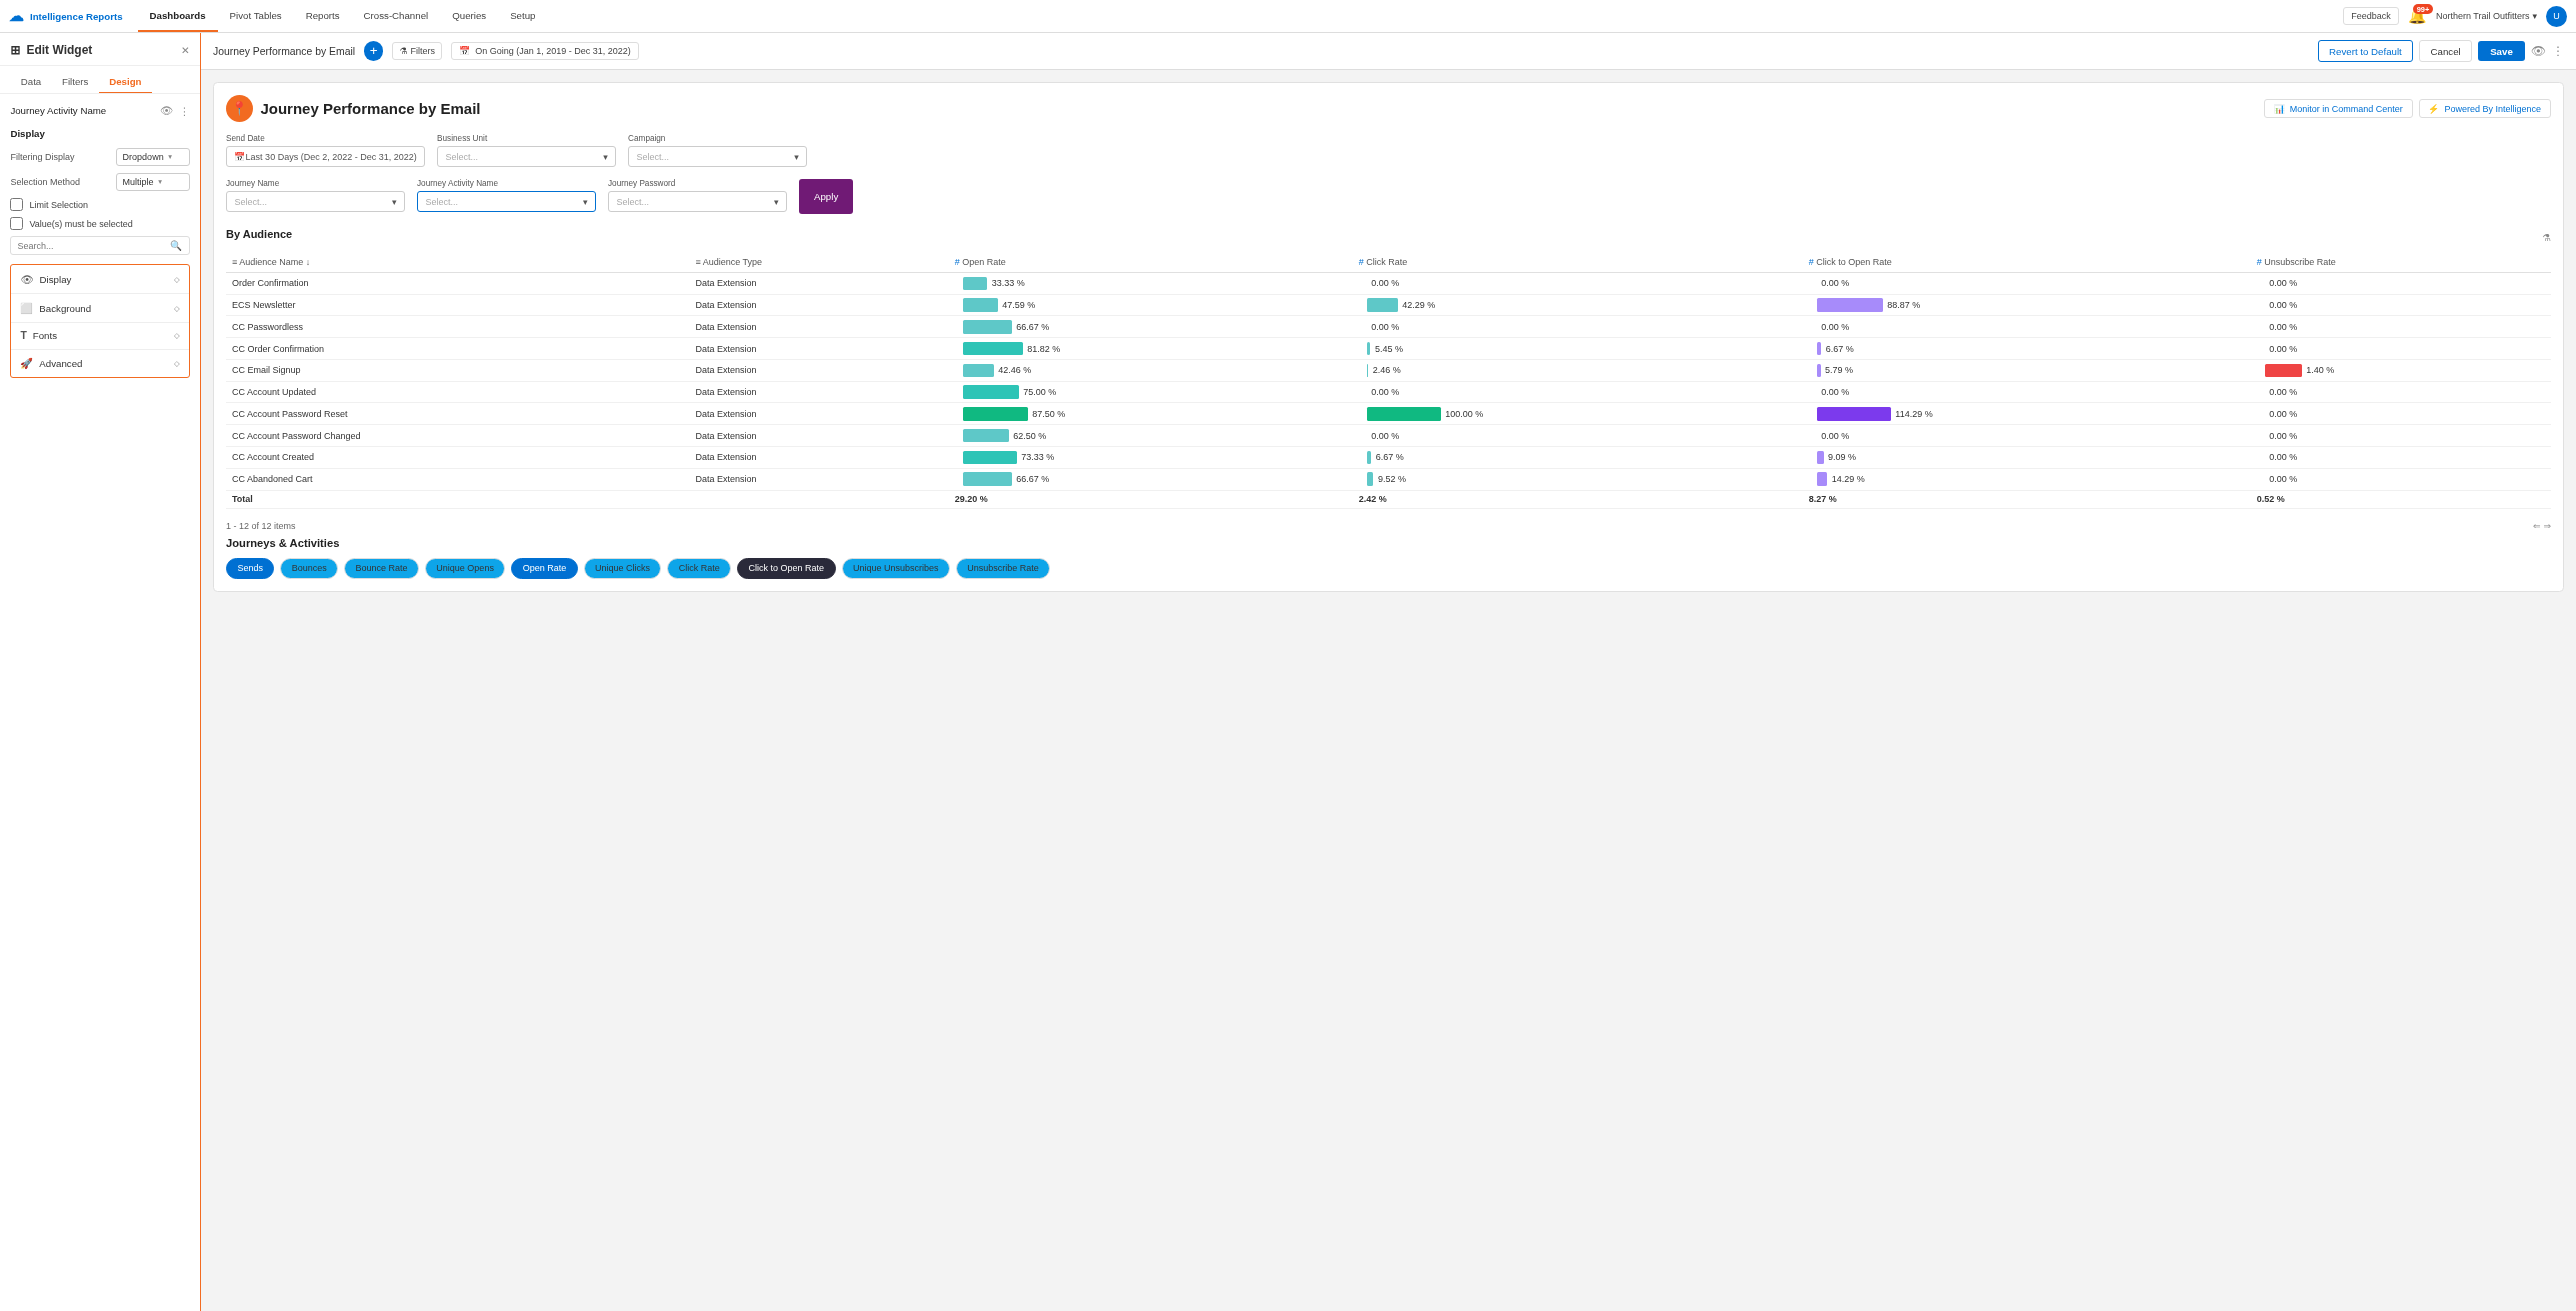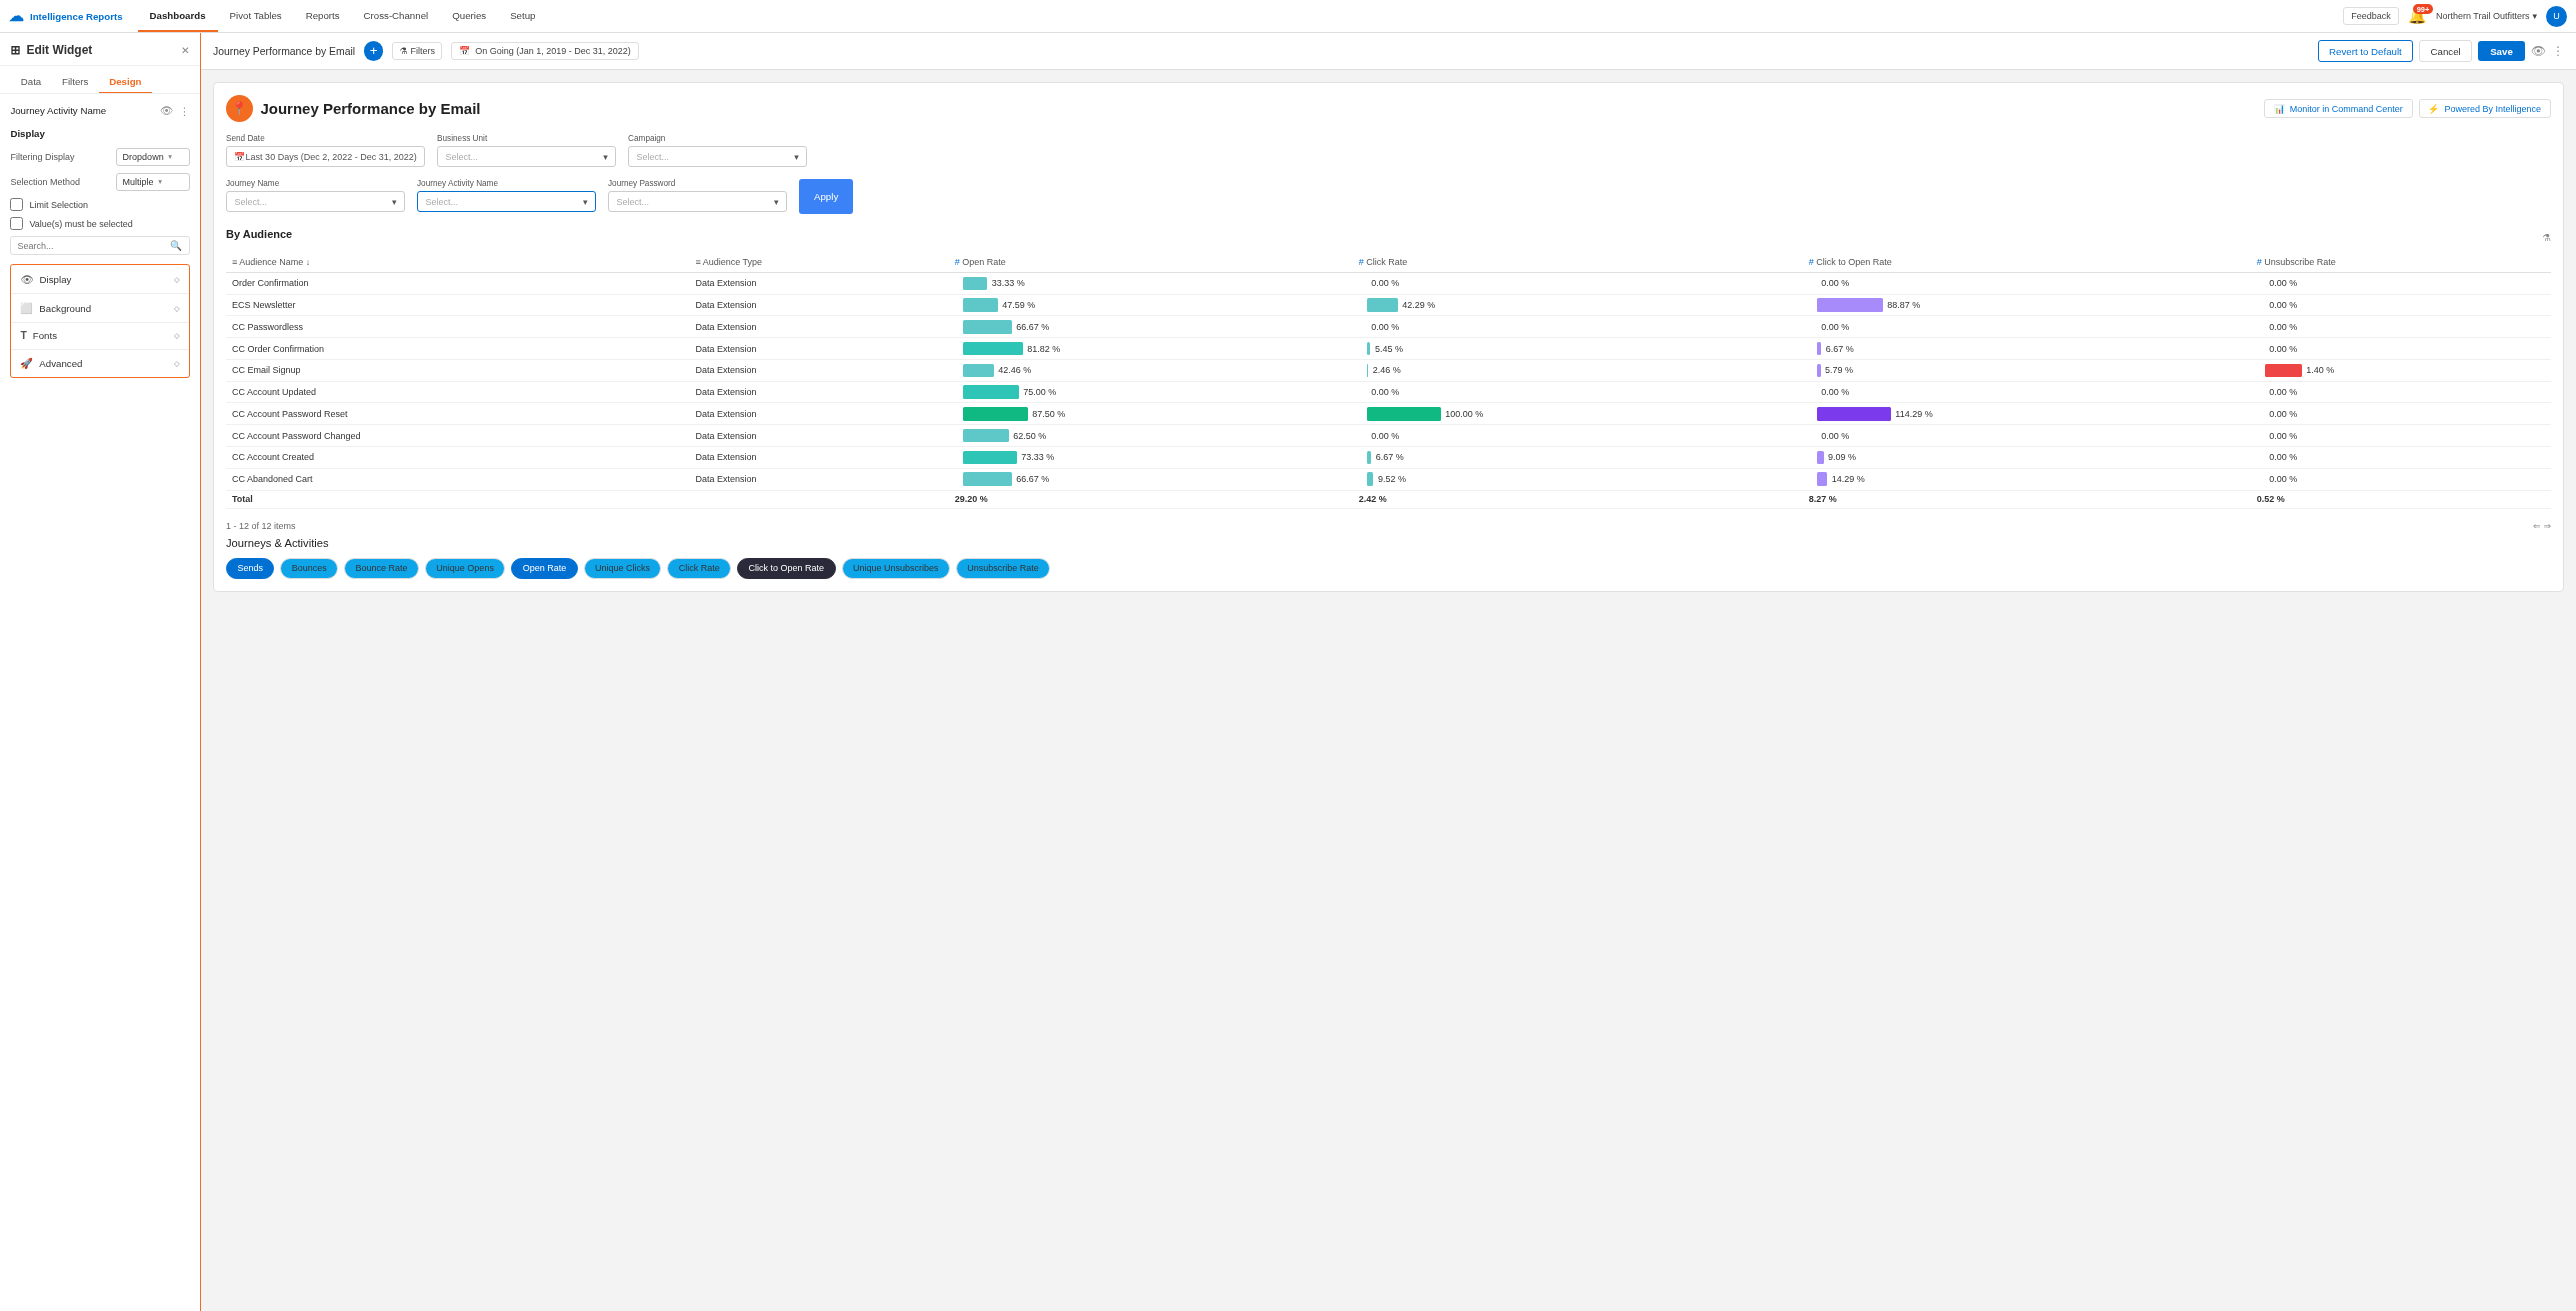--- a/index.html
+++ b/index.html
@@ -417,21 +417,21 @@
       cursor: pointer;
       background: #fff;
       min-width: 164px;
     }
     .filter-select.highlighted {
       border: 1.5px solid #0070d2;
     }
 
     .apply-btn {
       padding: 12px 15px;
-      background: #3b82f6;
+      background: #701a75;
       border: none;
       border-radius: 3px;
       color: #fff;
       font-size: 9.7px;
       cursor: pointer;
       align-self: flex-end;
       margin-bottom: 1.5px;
     }
 
     
@@ -487,21 +487,21 @@
       color: #666;
       padding: 4.5px 0 0;
     }
 
     
     .journeys-section {
       margin-top: 6px;
     }
     .journeys-title {
       font-size: 11.2px;
-      font-weight: 400;
+      font-weight: 700;
       color: #222;
       margin-bottom: 9px;
     }
     .metric-pills {
       display: flex;
       gap: 6px;
       flex-wrap: wrap;
     }
     .pill {
       padding: 4.5px 10.4px;

